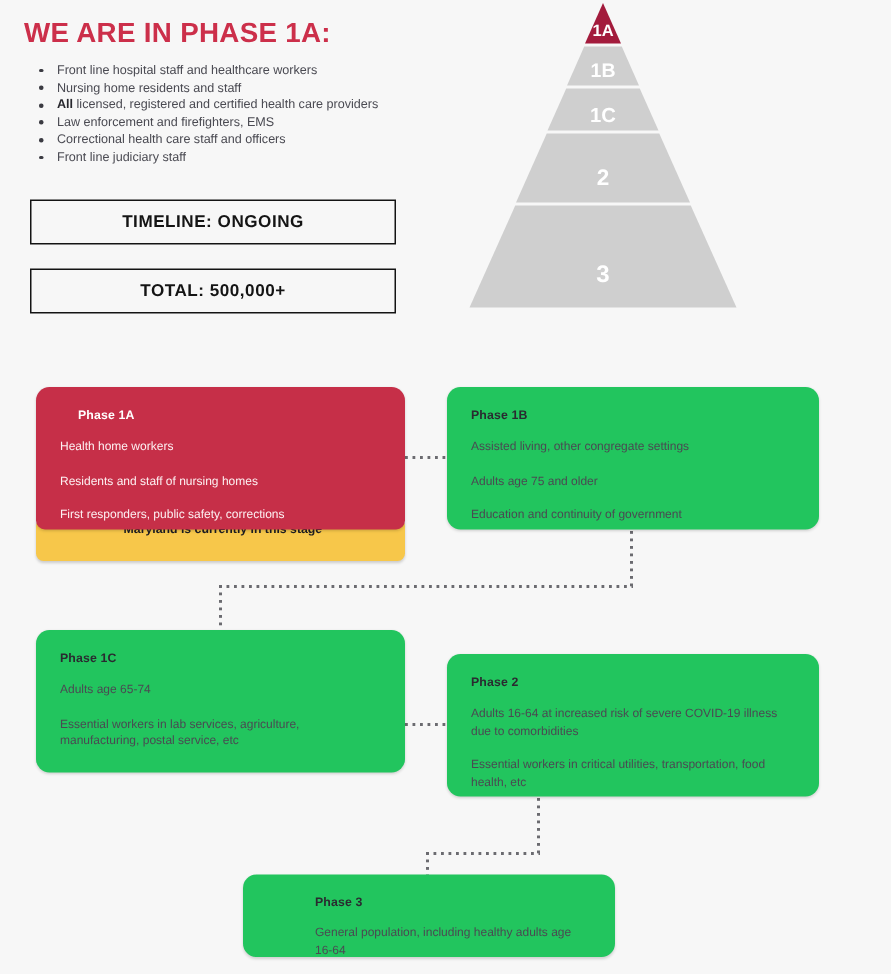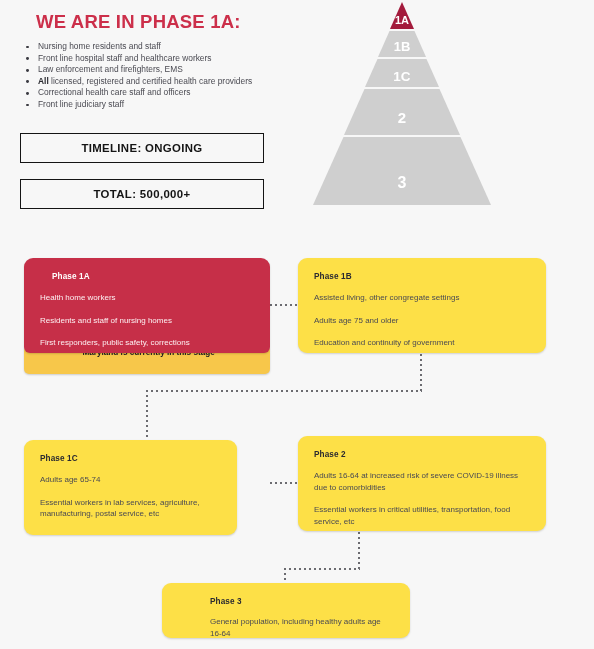--- a/index.html
+++ b/index.html
@@ -19,21 +19,21 @@
   
   #top-section {
     position: absolute;
     left: 0; top: 0;
     width: 594px;
     height: 228px;
   }
 
   #headline {
     position: absolute;
-    left: 36px;
+    left: 16px;
     top: 11px;
     font-size: 18.5px;
     font-weight: bold;
     letter-spacing: 0.2px;
     color: #cc2f4a;
     font-family: "Liberation Sans", sans-serif;
   }
 
   #bullet-list {
     position: absolute;
@@ -107,21 +107,21 @@
     left: 0;
     top: 228px;
     width: 594px;
     height: 421px;
   }
 
   .card {
     position: absolute;
     box-sizing: border-box;
     border-radius: 9px;
-    background: #fde047;
+    background: #22c55e;
     padding: 14px 16px 10px 16px;
     box-shadow: 0 1px 2px rgba(0,0,0,0.16);
   }
   .card .card-title {
     font-size: 8.2px;
     font-weight: bold;
     color: #2a2a30;
     margin-bottom: 11px;
     letter-spacing: 0.1px;
   }
@@ -163,21 +163,21 @@
     box-shadow: 0 1px 2px rgba(0,0,0,0.18);
     z-index: 2;
   }
   #banner-1a span {
     font-size: 8.2px;
     font-weight: bold;
     color: #1d1d22;
   }
 
   #card-1b { left: 298px; top: 30px; width: 248px; height: 95px; }
-  #card-1c { left: 24px;  top: 212px; width: 213px; height: 95px; }
+  #card-1c { left: 24px;  top: 192px; width: 246px; height: 95px; }
   #card-2  { left: 298px; top: 208px; width: 248px; height: 95px; }
   #card-3  { left: 162px; top: 355px; width: 248px; height: 55px; padding-left: 48px; }
   #card-3 .card-title { margin-bottom: 10px; }
 
   
   .dot-h {
     position: absolute;
     height: 2px;
     background-image: linear-gradient(to right, #6b6b70 0 2px, transparent 2px 5px);
     background-size: 5px 2px;
@@ -201,24 +201,24 @@
   #conn-3-drop  { left: 284px; top: 340px; height: 17px; }
 </style>
 </head>
 <body>
 
 <div id="top-section">
 
   <div id="headline">WE ARE IN PHASE 1A:</div>
 
   <ul id="bullet-list">
+    <li><span>Front line hospital staff and healthcare workers</span></li>
     <li><span>Nursing home residents and staff</span></li>
-    <li><span>Front line hospital staff and healthcare workers</span></li>
+    <li><b>All</b><span> licensed, registered and certified health care providers</span></li>
     <li><span>Law enforcement and firefighters, EMS</span></li>
-    <li><b>All</b><span> licensed, registered and certified health care providers</span></li>
     <li><span>Correctional health care staff and officers</span></li>
     <li><span>Front line judiciary staff</span></li>
   </ul>
 
   <div class="stat-box" id="timeline-box">
     <span>TIMELINE: ONGOING</span>
   </div>
 
   <div class="stat-box" id="total-box">
     <span>TOTAL: 500,000+</span>
@@ -276,21 +276,21 @@
 
   <div class="card" id="card-1c">
     <div class="card-title">Phase 1C</div>
     <div class="card-line">Adults age 65-74</div>
     <div class="card-line">Essential workers in lab services, agriculture, manufacturing, postal service, etc</div>
   </div>
 
   <div class="card" id="card-2">
     <div class="card-title">Phase 2</div>
     <div class="card-line">Adults 16-64 at increased risk of severe COVID-19 illness due to comorbidities</div>
-    <div class="card-line">Essential workers in critical utilities, transportation, food service, etc</div>
+    <div class="card-line">Essential workers in critical utilities, transportation, food health, etc</div>
   </div>
 
   <div class="card" id="card-3">
     <div class="card-title">Phase 3</div>
     <div class="card-line">General population, including healthy adults age 16-64</div>
   </div>
 
 </div>
 
 </body></html>

